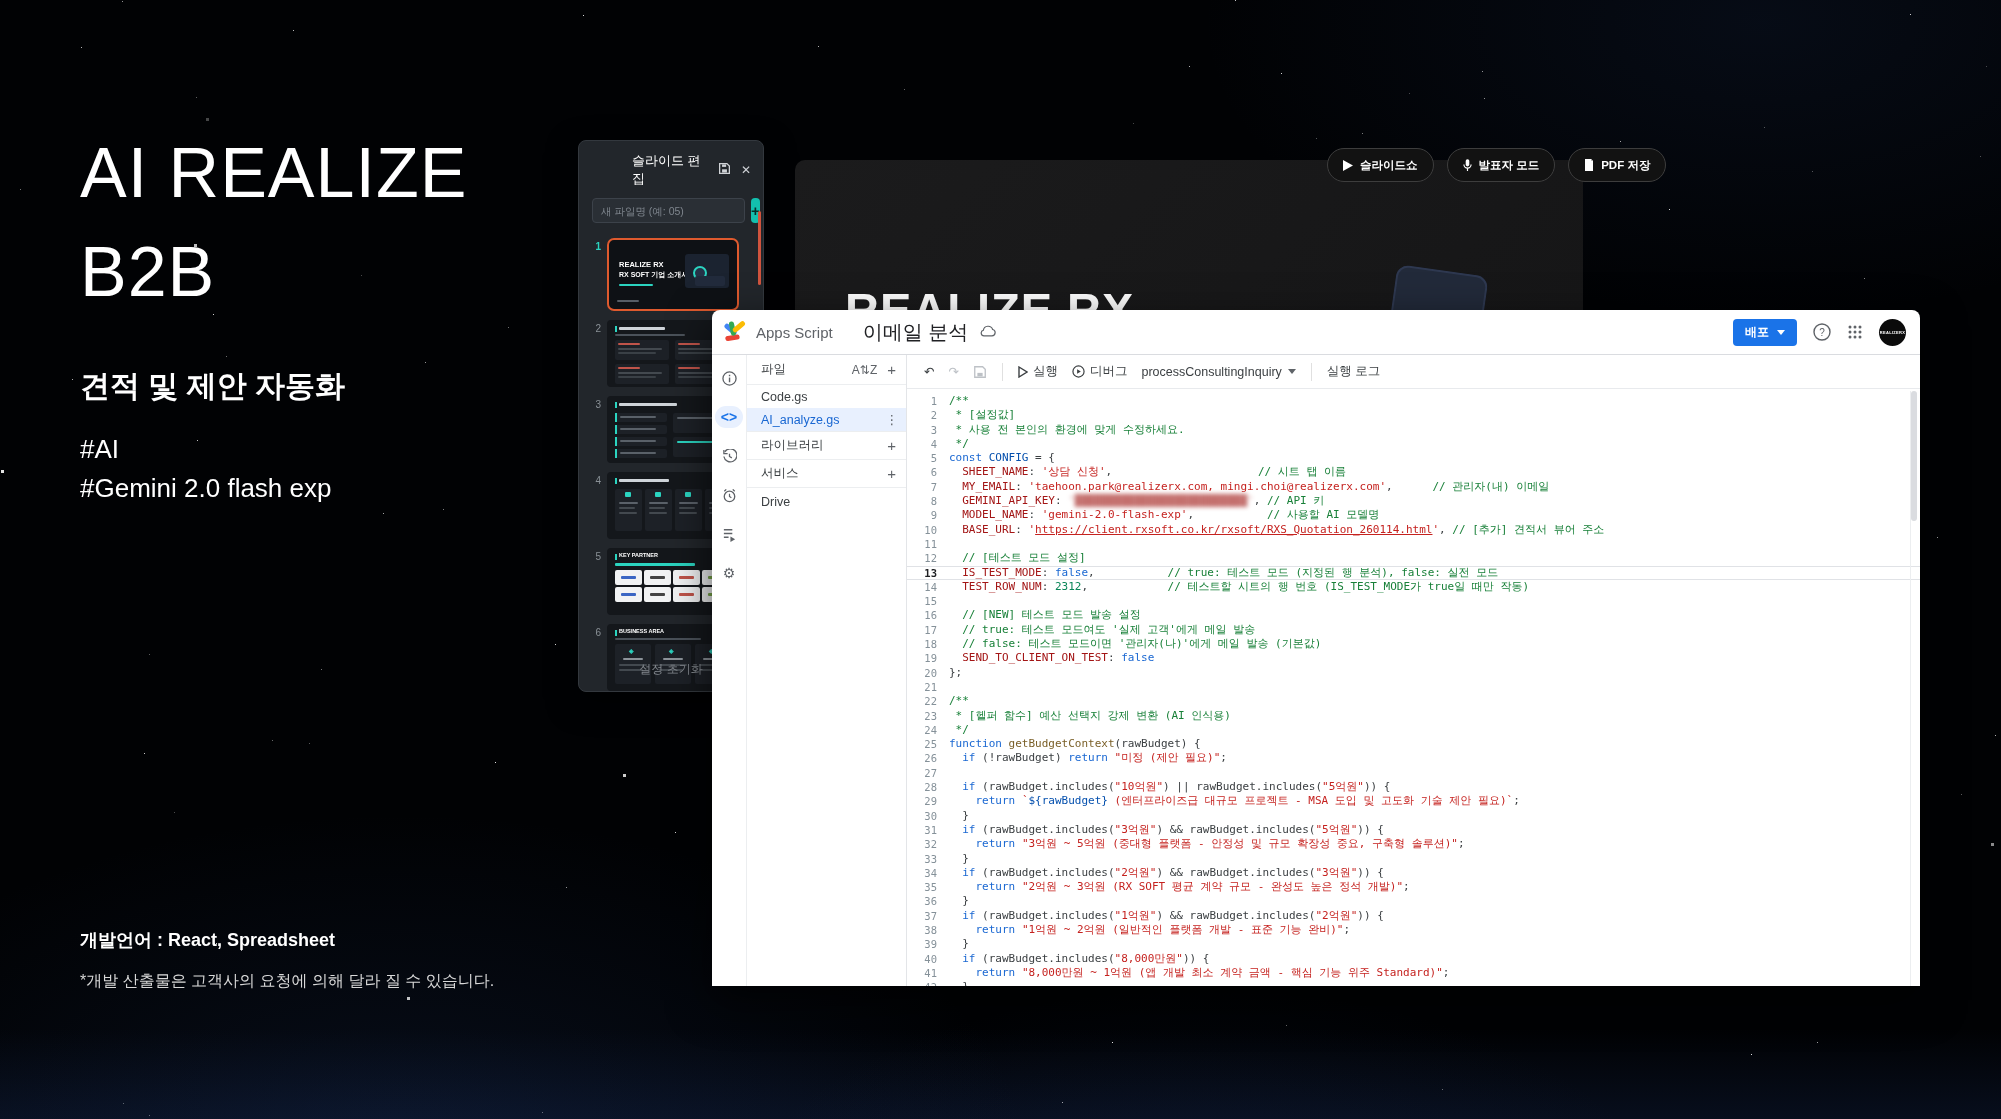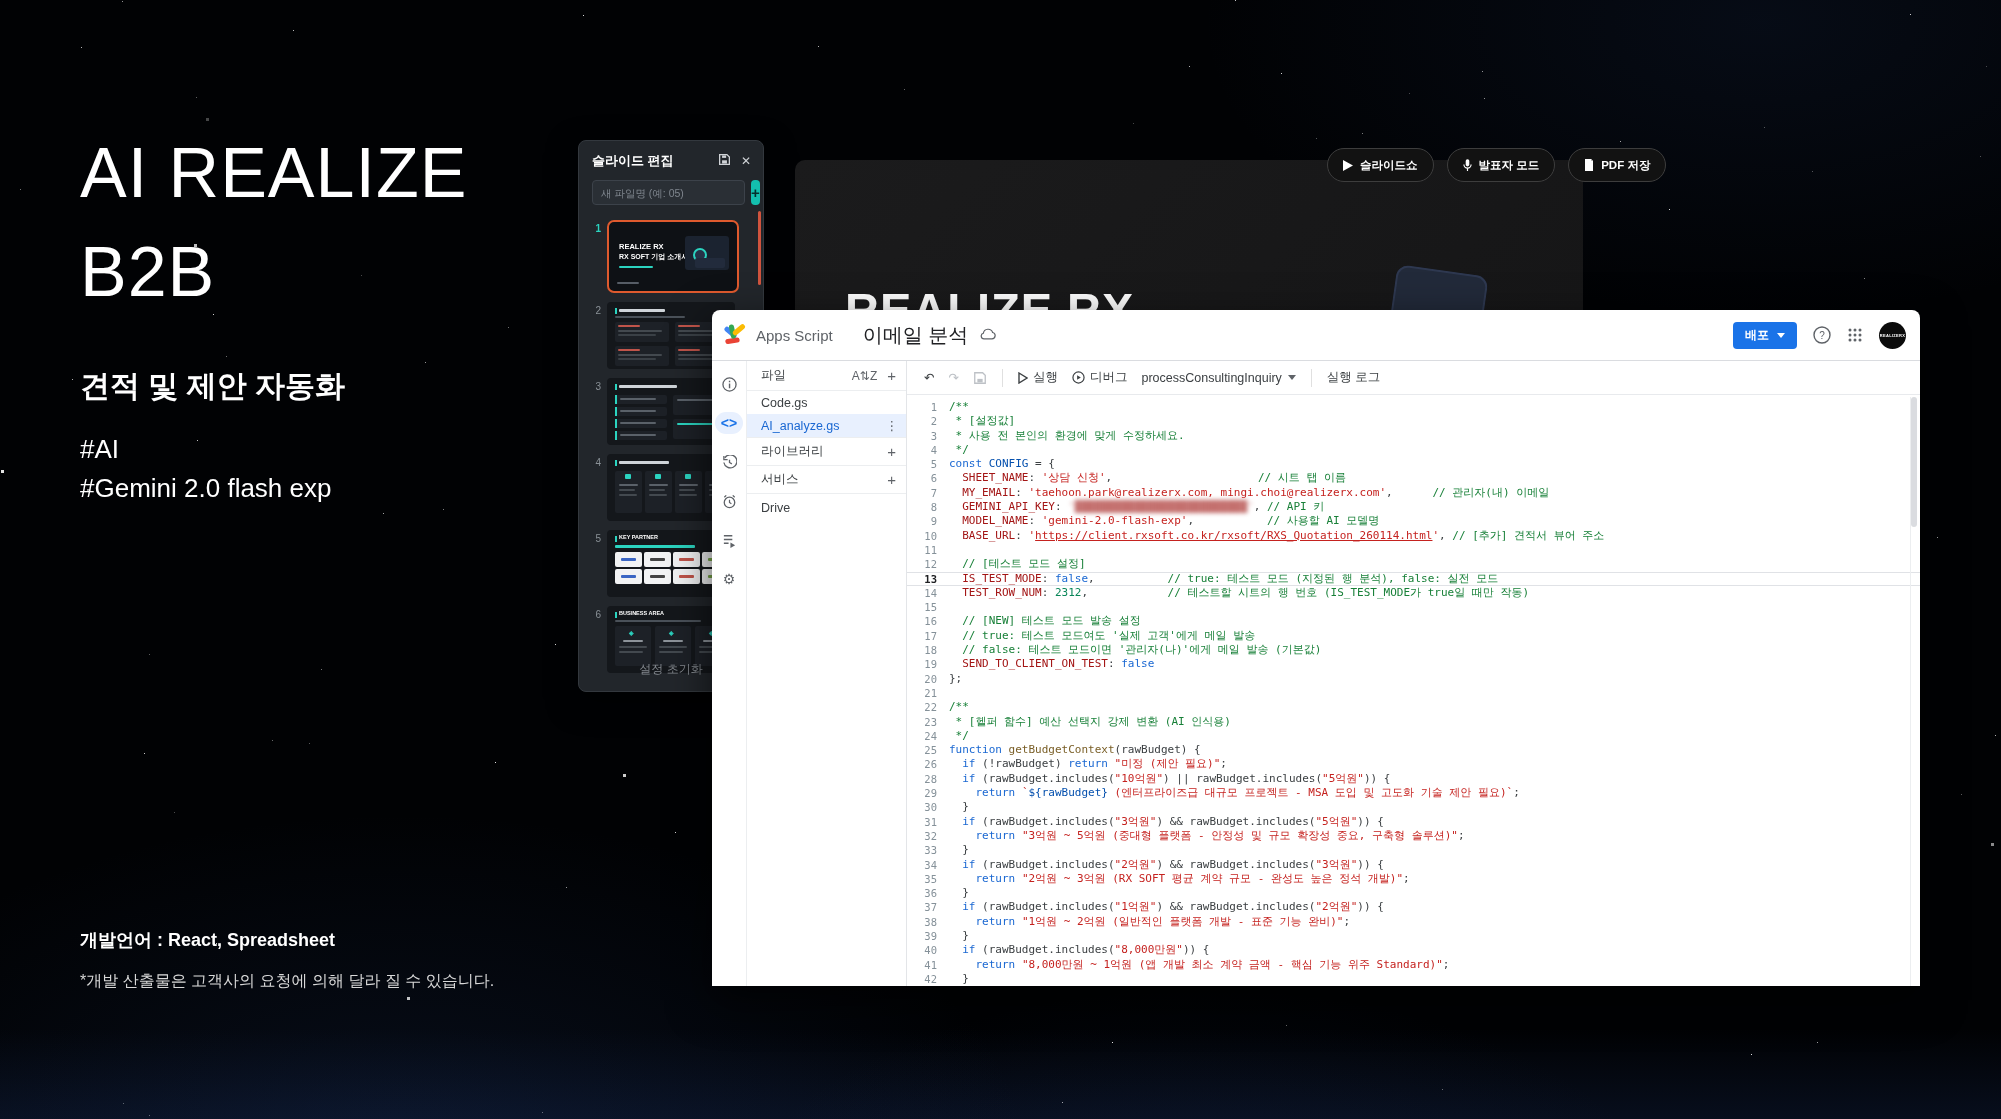--- a/index.html
+++ b/index.html
@@ -37,21 +37,21 @@
   .vbtn { display:flex; align-items:center; gap:7px; height:34px; padding:0 15px;
     background:#121212; border:1px solid #3d3d3d; border-radius:17px; color:#fff;
     font-size:11.5px; font-weight:700; cursor:pointer; }
   .vbtn svg { display:block; }
 
   
   .sep { position:absolute; left:578px; top:140px; width:186px; height:552px; background:#22262b;
     border:1px solid #33383e; border-radius:8px; z-index:3; box-shadow:0 10px 30px rgba(0,0,0,.55);
     color:#e7e9ec; overflow:hidden; }
   .sep-head { display:flex; align-items:center; padding:11px 12px 8px 13px; }
-  .sep-title { font-size:13px; font-weight:700; color:#fff; flex:1; }
+  .sep-title { font-size:13px; font-weight:400; color:#fff; flex:1;margin-left:40px; }
   .sep-head .hicon { color:#cfd2d6; margin-left:10px; font-size:12px; cursor:pointer; }
   .sep-newrow { display:flex; gap:6px; padding:2px 12px 9px 13px; align-items:center; }
   .sep-input { flex:1; height:25px; background:#2a2f35; border:1px solid #3c424a; border-radius:4px;
     color:#dfe3e8; font-size:10.5px; padding:0 8px; font-family:"Liberation Sans",sans-serif; }
   .sep-input::placeholder { color:#7f868e; }
   .sep-add { width:25px; height:25px; background:#13bfae; border:none; border-radius:4px; color:#04312c;
     font-size:15px; font-weight:700; line-height:25px; text-align:center; cursor:pointer; }
   .sep-list { position:relative; padding:6px 10px 0 10px; }
   .sep-row { display:flex; gap:6px; margin-bottom:9px; }
   .sep-num { width:12px; text-align:right; font-size:10px; color:#8a9197; padding-top:3px; }
@@ -63,21 +63,21 @@
   
   .tt { position:absolute; color:#fff; font-weight:700; }
   .bar { position:absolute; background:#3a4149; border-radius:1px; }
   .card { position:absolute; background:#1d2127; border-radius:2px; }
   .tick { position:absolute; width:2px; background:#2bd4c0; }
 
   
   .gas { position:absolute; left:712px; top:310px; width:1208px; height:676px; background:#fff;
     border-radius:8px 8px 0 0; z-index:5; box-shadow:0 14px 44px rgba(0,0,0,.65); overflow:hidden;
     color:#3c4043; }
-  .gas-head { display:flex; align-items:center; height:51px; padding:0 14px 0 12px; border-bottom:1px solid #dadce0; }
+  .gas-head { display:flex; align-items:center; height:45px; padding:0 14px 0 12px; border-bottom:1px solid #dadce0; }
   .gas-logo { width:24px; height:22px; margin-right:8px; }
   .gas-brand { font-size:15px; color:#5f6368; }
   .gas-proj { font-size:20px; color:#202124; margin-left:30px; }
   .gas-cloud { margin-left:12px; color:#5f6368; }
   .gas-head-right { margin-left:auto; display:flex; align-items:center; gap:16px; }
   .deploy { display:flex; align-items:center; gap:8px; height:27px; padding:0 12px; background:#1a73e8;
     color:#fff; font-size:12px; font-weight:700; border:none; border-radius:4px; cursor:pointer; }
   .iconbtn { color:#5f6368; cursor:pointer; display:flex; align-items:center; }
   .avatar { width:27px; height:27px; border-radius:50%; background:#0b0b0b; color:#fff; font-size:4px;
     font-weight:700; display:flex; align-items:center; justify-content:center; letter-spacing:.3px; cursor:pointer; }
@@ -495,20 +495,21 @@
             <div class="code-line"><span class="ln">17</span><span class="ct"><span class="t-p">  </span><span class="t-c">// true: 테스트 모드여도 '실제 고객'에게 메일 발송</span></span></div>
             <div class="code-line"><span class="ln">18</span><span class="ct"><span class="t-p">  </span><span class="t-c">// false: 테스트 모드이면 '관리자(나)'에게 메일 발송 (기본값)</span></span></div>
             <div class="code-line"><span class="ln">19</span><span class="ct"><span class="t-p">  </span><span class="t-pr">SEND_TO_CLIENT_ON_TEST</span><span class="t-p">: </span><span class="t-k">false</span></span></div>
             <div class="code-line"><span class="ln">20</span><span class="ct"><span class="t-p">};</span></span></div>
             <div class="code-line"><span class="ln">21</span><span class="ct"></span></div>
             <div class="code-line"><span class="ln">22</span><span class="ct"><span class="t-c">/**</span></span></div>
             <div class="code-line"><span class="ln">23</span><span class="ct"><span class="t-c"> * [헬퍼 함수] 예산 선택지 강제 변환 (AI 인식용)</span></span></div>
             <div class="code-line"><span class="ln">24</span><span class="ct"><span class="t-c"> */</span></span></div>
             <div class="code-line"><span class="ln">25</span><span class="ct"><span class="t-k">function</span><span class="t-p"> </span><span class="t-f">getBudgetContext</span><span class="t-p">(rawBudget) {</span></span></div>
             <div class="code-line"><span class="ln">26</span><span class="ct"><span class="t-p">  </span><span class="t-k">if</span><span class="t-p"> (!rawBudget) </span><span class="t-k">return</span><span class="t-p"> </span><span class="t-s">"미정 (제안 필요)"</span><span class="t-p">;</span></span></div>
+            <div class="code-line"><span class="ln">27</span><span class="ct"></span></div>
             <div class="code-line"><span class="ln">28</span><span class="ct"><span class="t-p">  </span><span class="t-k">if</span><span class="t-p"> (rawBudget.includes(</span><span class="t-s">"10억원"</span><span class="t-p">) || rawBudget.includes(</span><span class="t-s">"5억원"</span><span class="t-p">)) {</span></span></div>
             <div class="code-line"><span class="ln">29</span><span class="ct"><span class="t-p">    </span><span class="t-k">return</span><span class="t-p"> </span><span class="t-s">`</span><span class="t-v">${rawBudget}</span><span class="t-s"> (엔터프라이즈급 대규모 프로젝트 - MSA 도입 및 고도화 기술 제안 필요)`</span><span class="t-p">;</span></span></div>
             <div class="code-line"><span class="ln">30</span><span class="ct"><span class="t-p">  }</span></span></div>
             <div class="code-line"><span class="ln">31</span><span class="ct"><span class="t-p">  </span><span class="t-k">if</span><span class="t-p"> (rawBudget.includes(</span><span class="t-s">"3억원"</span><span class="t-p">) &amp;&amp; rawBudget.includes(</span><span class="t-s">"5억원"</span><span class="t-p">)) {</span></span></div>
             <div class="code-line"><span class="ln">32</span><span class="ct"><span class="t-p">    </span><span class="t-k">return</span><span class="t-p"> </span><span class="t-s">"3억원 ~ 5억원 (중대형 플랫폼 - 안정성 및 규모 확장성 중요, 구축형 솔루션)"</span><span class="t-p">;</span></span></div>
             <div class="code-line"><span class="ln">33</span><span class="ct"><span class="t-p">  }</span></span></div>
             <div class="code-line"><span class="ln">34</span><span class="ct"><span class="t-p">  </span><span class="t-k">if</span><span class="t-p"> (rawBudget.includes(</span><span class="t-s">"2억원"</span><span class="t-p">) &amp;&amp; rawBudget.includes(</span><span class="t-s">"3억원"</span><span class="t-p">)) {</span></span></div>
             <div class="code-line"><span class="ln">35</span><span class="ct"><span class="t-p">    </span><span class="t-k">return</span><span class="t-p"> </span><span class="t-s">"2억원 ~ 3억원 (RX SOFT 평균 계약 규모 - 완성도 높은 정석 개발)"</span><span class="t-p">;</span></span></div>
             <div class="code-line"><span class="ln">36</span><span class="ct"><span class="t-p">  }</span></span></div>
             <div class="code-line"><span class="ln">37</span><span class="ct"><span class="t-p">  </span><span class="t-k">if</span><span class="t-p"> (rawBudget.includes(</span><span class="t-s">"1억원"</span><span class="t-p">) &amp;&amp; rawBudget.includes(</span><span class="t-s">"2억원"</span><span class="t-p">)) {</span></span></div>

